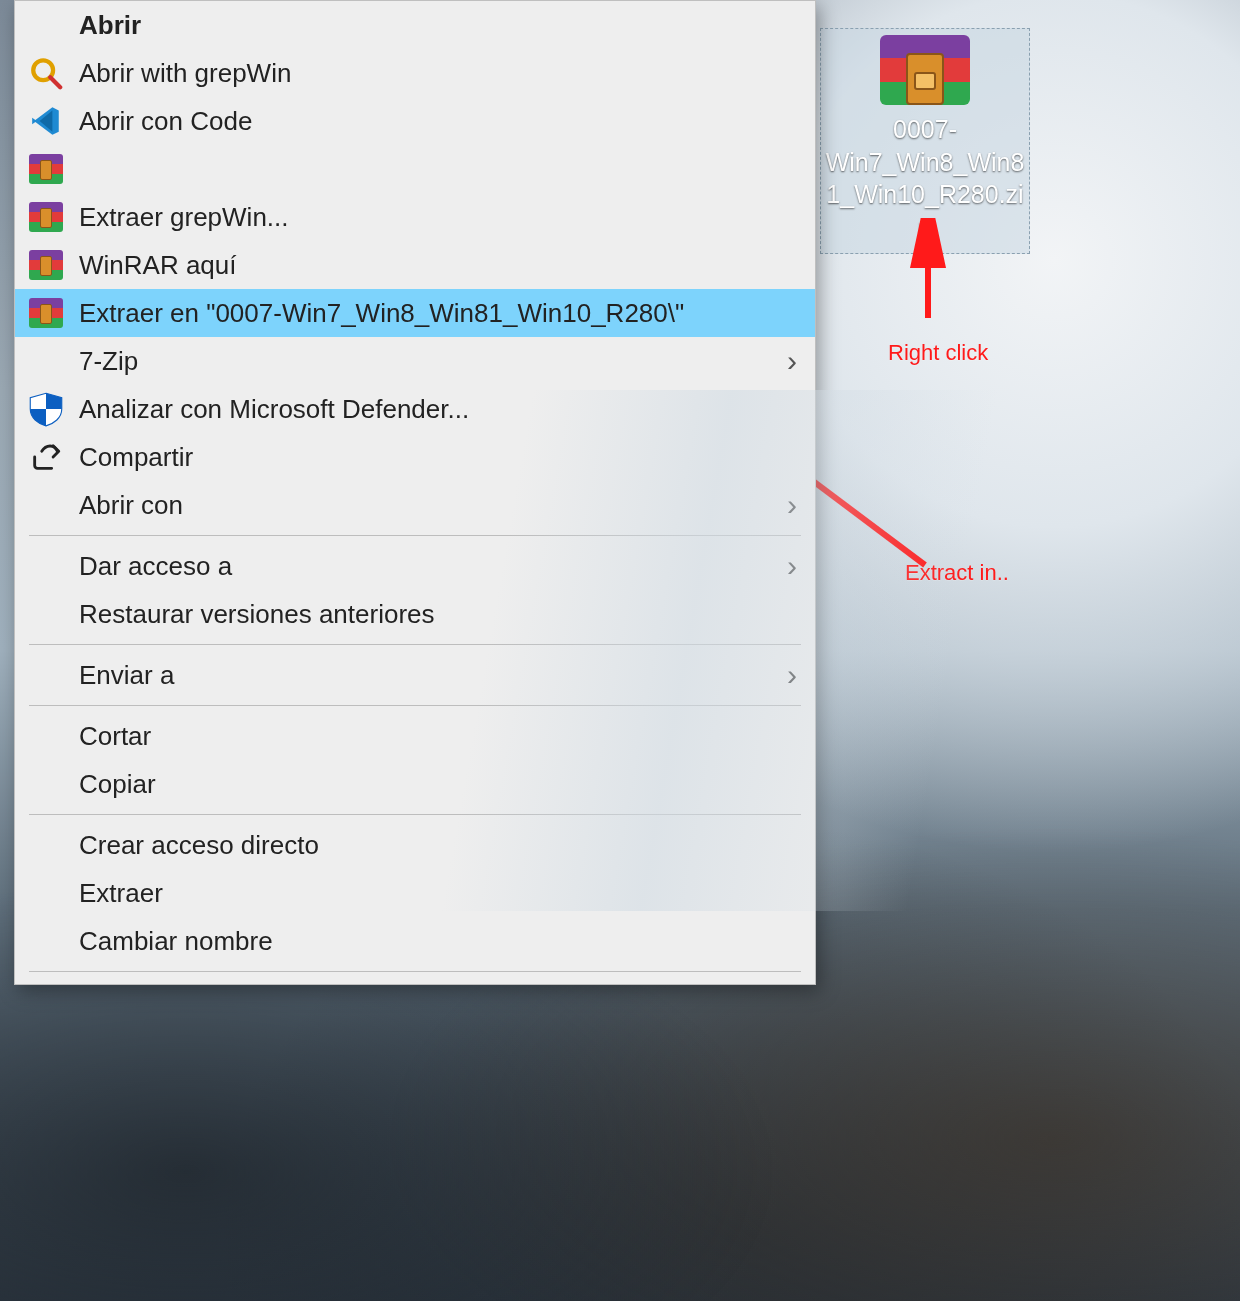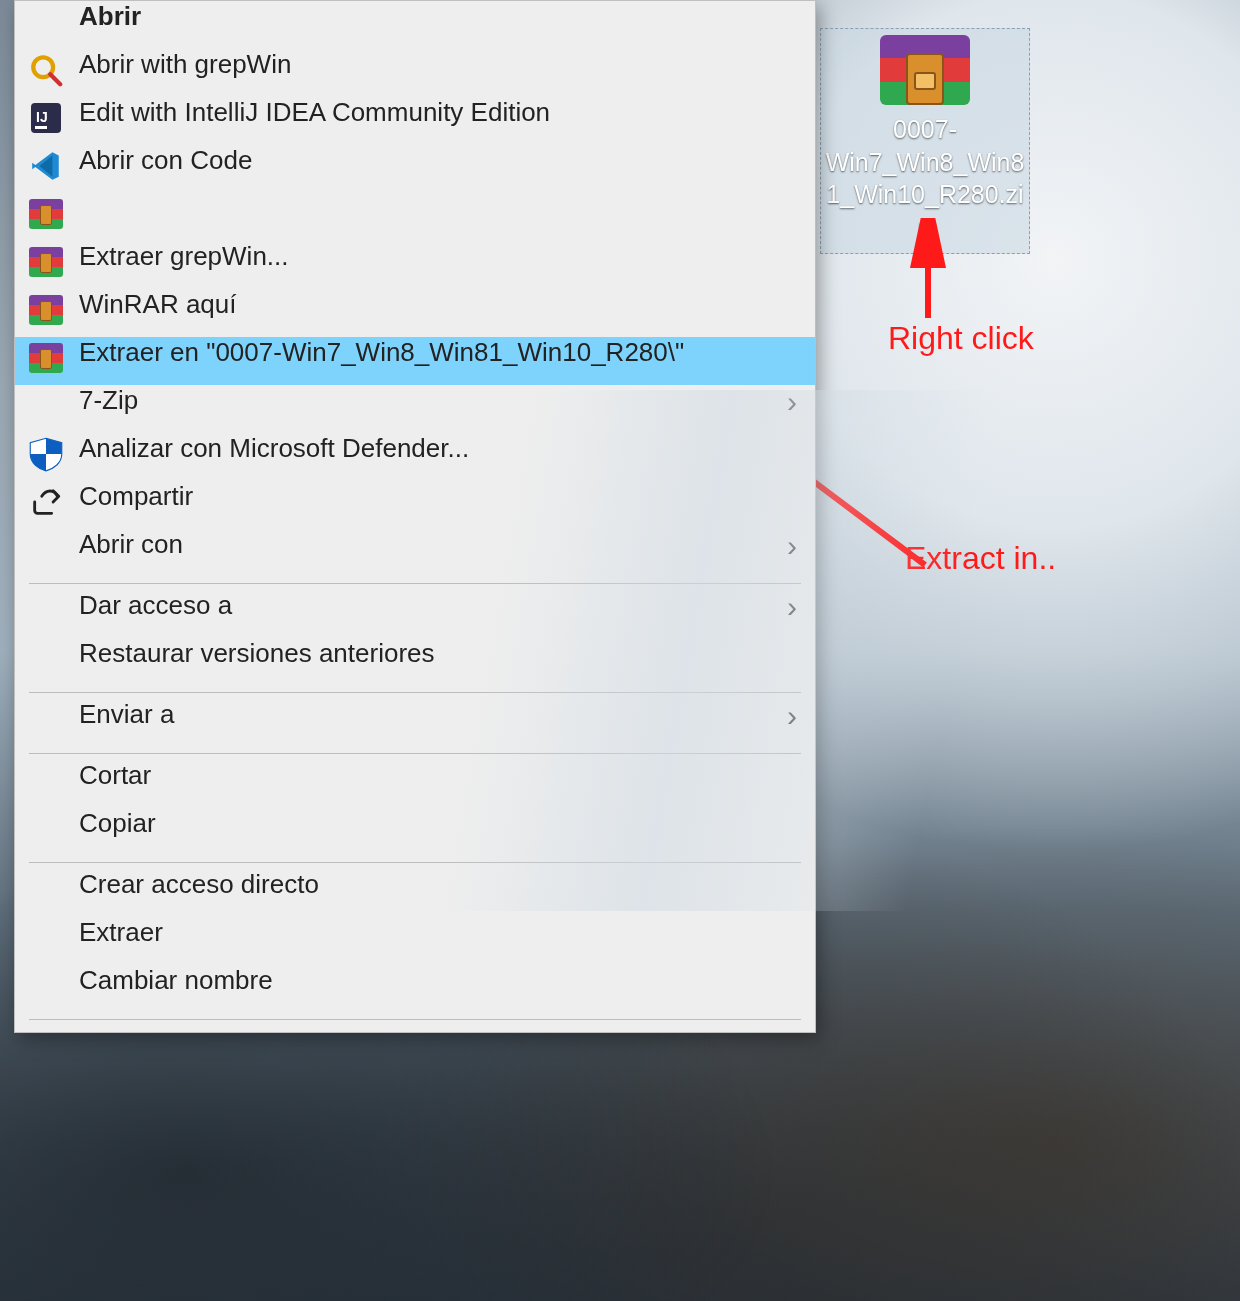--- a/index.html
+++ b/index.html
@@ -86,23 +86,24 @@
     font-size: 25px;
     line-height: 1.3;
     text-shadow: 0 1px 2px rgba(0,0,0,0.6);
     word-break: break-word;
   }
 
   
   .ann {
     position: absolute;
     color: #ff1a1a;
-    font-size: 32px;
+    font-size: 22px;
     font-weight: 500;
     text-shadow: 0 1px 0 rgba(255,255,255,0.2);
+    margin-top: 20px;
   }
   .ann.right-click { top: 320px; left: 888px; }
   .ann.extract    { top: 540px; left: 905px; }
   .arrow {
     position: absolute;
     pointer-events: none;
   }
 
   
   .context-menu {
@@ -110,20 +111,21 @@
     top: 0;
     left: 14px;
     width: 800px;
     background: #eeeeee;
     border: 1px solid #bfbfbf;
     box-shadow: 4px 6px 18px rgba(0,0,0,0.35);
     padding-bottom: 6px;
   }
   .cm-item {
     display: flex;
+    align-items: center;
     height: 48px;
     padding: 0 18px 0 10px;
     font-size: 26px;
     color: #222;
     position: relative;
   }
   .cm-item .ico {
     width: 42px;
     height: 42px;
     margin-right: 12px;
@@ -215,30 +217,20 @@
     <div class="cm-item">
       <span class="ico">
         <svg width="34" height="34" viewBox="0 0 24 24">
           <circle cx="10" cy="10" r="7" fill="none" stroke="#e0a000" stroke-width="3"></circle>
           <line x1="15" y1="15" x2="22" y2="22" stroke="#d03030" stroke-width="3" stroke-linecap="round"></line>
         </svg>
       </span>
       <span class="label">Abrir with grepWin</span>
     </div>
 
-    <div class="cm-item">
-      <span class="ico">
-        <svg width="32" height="32" viewBox="0 0 32 32">
-          <rect x="1" y="1" width="30" height="30" rx="4" fill="#2b2b4a"></rect>
-          <text x="6" y="20" font-size="14" font-family="Arial" font-weight="700" fill="#ffffff">IJ</text>
-          <rect x="5" y="24" width="12" height="3" fill="#ffffff"></rect>
-        </svg>
-      </span>
-      <span class="label">Edit with IntelliJ IDEA Community Edition</span>
-    </div>
 
     <div class="cm-item">
       <span class="ico">
         <svg width="34" height="34" viewBox="0 0 32 32">
           <path d="M22 3 L28 6 V26 L22 29 L6 17 L3 19 V13 L6 15 Z" fill="#1f8ad2"></path>
           <path d="M22 6 L22 26 L10 16 Z" fill="#0f6aa8"></path>
         </svg>
       </span>
       <span class="label">Abrir con Code</span>
     </div>

